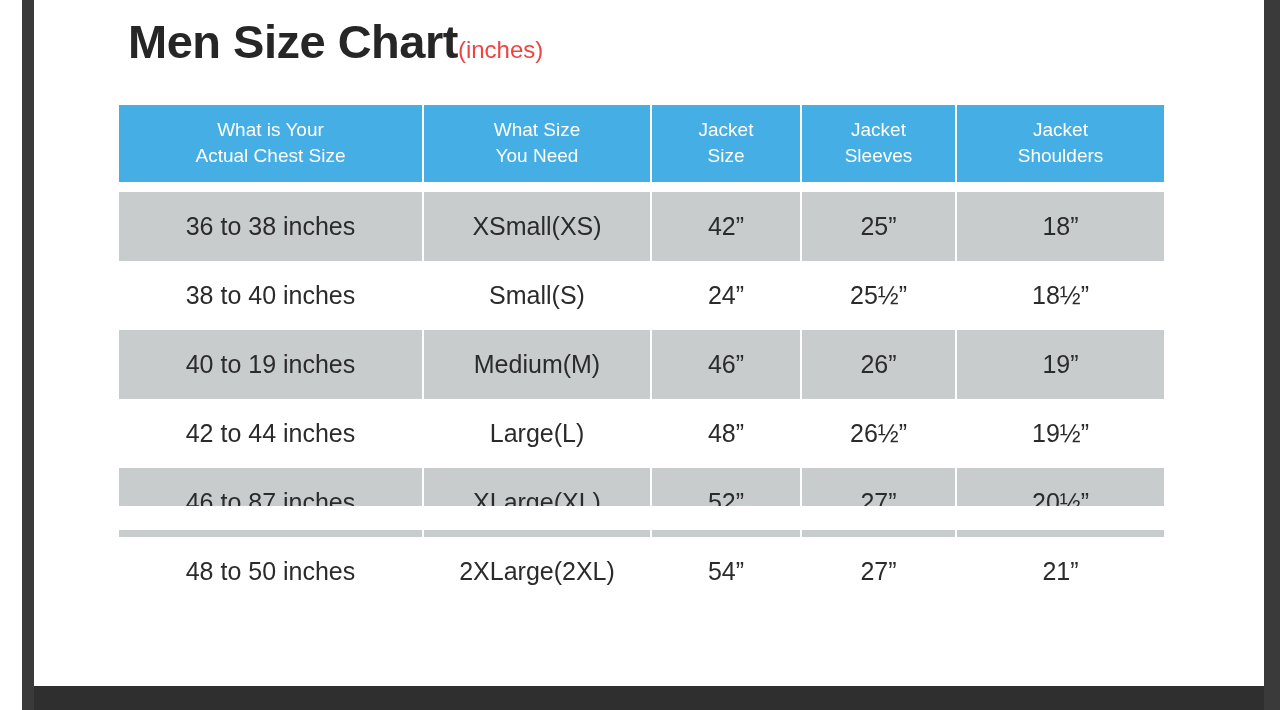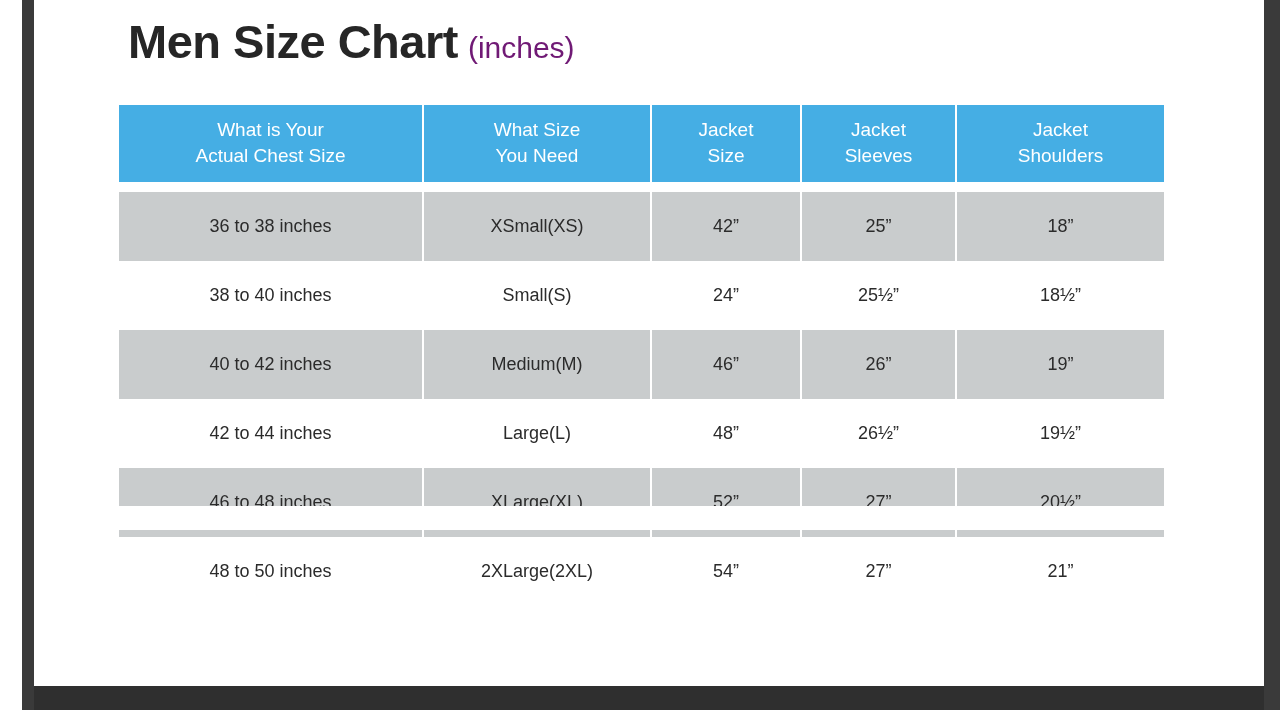--- a/index.html
+++ b/index.html
@@ -70,23 +70,23 @@
     align-items: baseline;
   }
   .title-main {
     font-size: 47px;
     font-weight: bold;
     color: #262626;
     letter-spacing: -0.5px;
     line-height: 1.1;
   }
   .title-unit {
-    font-size: 30px;
-    color: #701a75;
-    margin-left: 10px;
+    font-size: 24px;
+    color: #ef4444;
+    margin-left: 0;
   }
 
   table.size-chart {
     position: absolute;
     left: 85px;
     top: 105px;
     width: 1045px;
     border-collapse: separate;
     border-spacing: 0;
     table-layout: fixed;
@@ -100,21 +100,21 @@
     padding: 12px 4px 14px 4px;
     text-align: center;
     border-right: 2px solid #ffffff;
     vertical-align: middle;
     margin-left: 15px;
   }
   table.size-chart th:last-child {
     border-right: none;
   }
   table.size-chart td {
-    font-size: 18px;
+    font-size: 25px;
     color: #2b2b2b;
     text-align: center;
     height: 69px;
     vertical-align: middle;
     border-right: 2px solid #ffffff;
     padding: 0 20px;
   }
   table.size-chart td:last-child {
     border-right: none;
     margin-left: 48px;
@@ -202,35 +202,35 @@
             <td>18”</td>
           </tr>
           <tr class="plain">
             <td>38 to 40 inches</td>
             <td>Small(S)</td>
             <td>24”</td>
             <td>25½”</td>
             <td>18½”</td>
           </tr>
           <tr class="shade">
-            <td>40 to 42 inches</td>
+            <td>40 to 19 inches</td>
             <td>Medium(M)</td>
             <td>46”</td>
             <td>26”</td>
             <td>19”</td>
           </tr>
           <tr class="plain">
             <td>42 to 44 inches</td>
             <td>Large(L)</td>
             <td>48”</td>
             <td>26½”</td>
             <td>19½”</td>
           </tr>
           <tr class="shade">
-            <td>46 to 48 inches</td>
+            <td>46 to 87 inches</td>
             <td>XLarge(XL)</td>
             <td>52”</td>
             <td>27”</td>
             <td>20½”</td>
           </tr>
           <tr class="plain">
             <td>48 to 50 inches</td>
             <td>2XLarge(2XL)</td>
             <td>54”</td>
             <td>27”</td>

